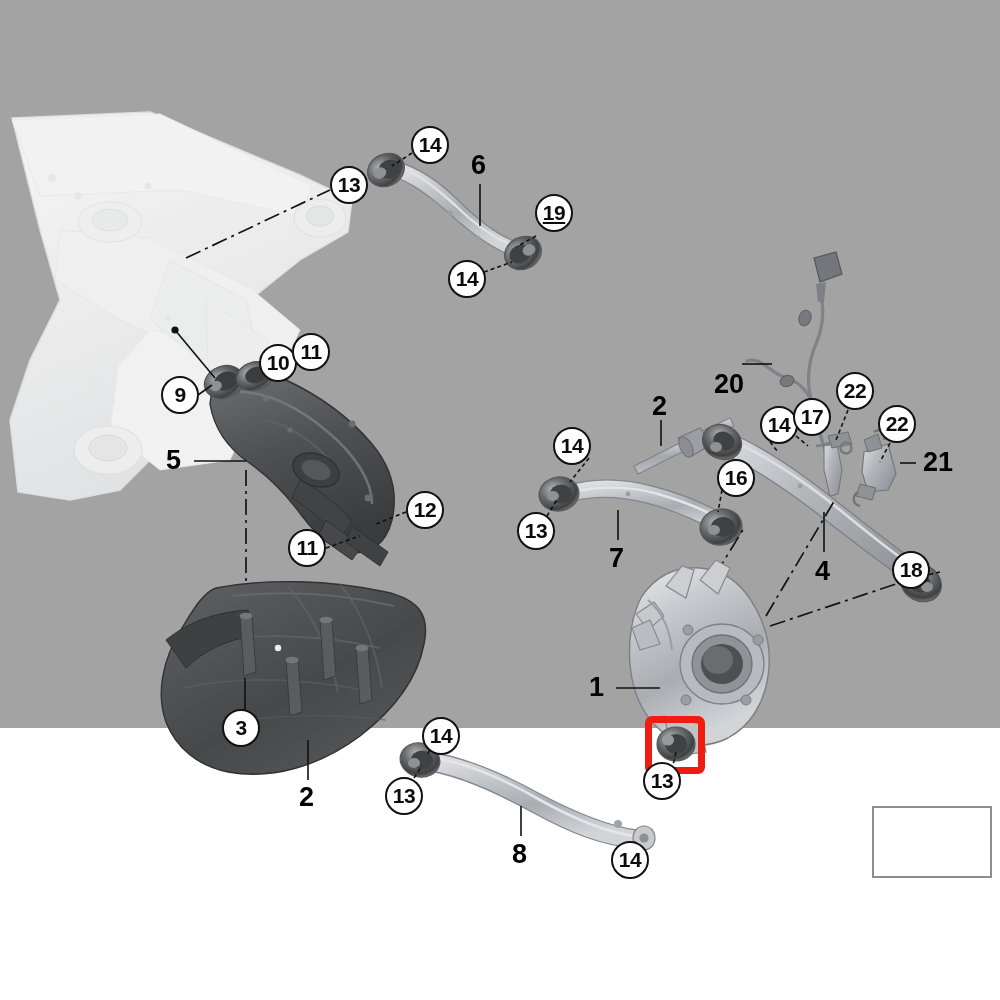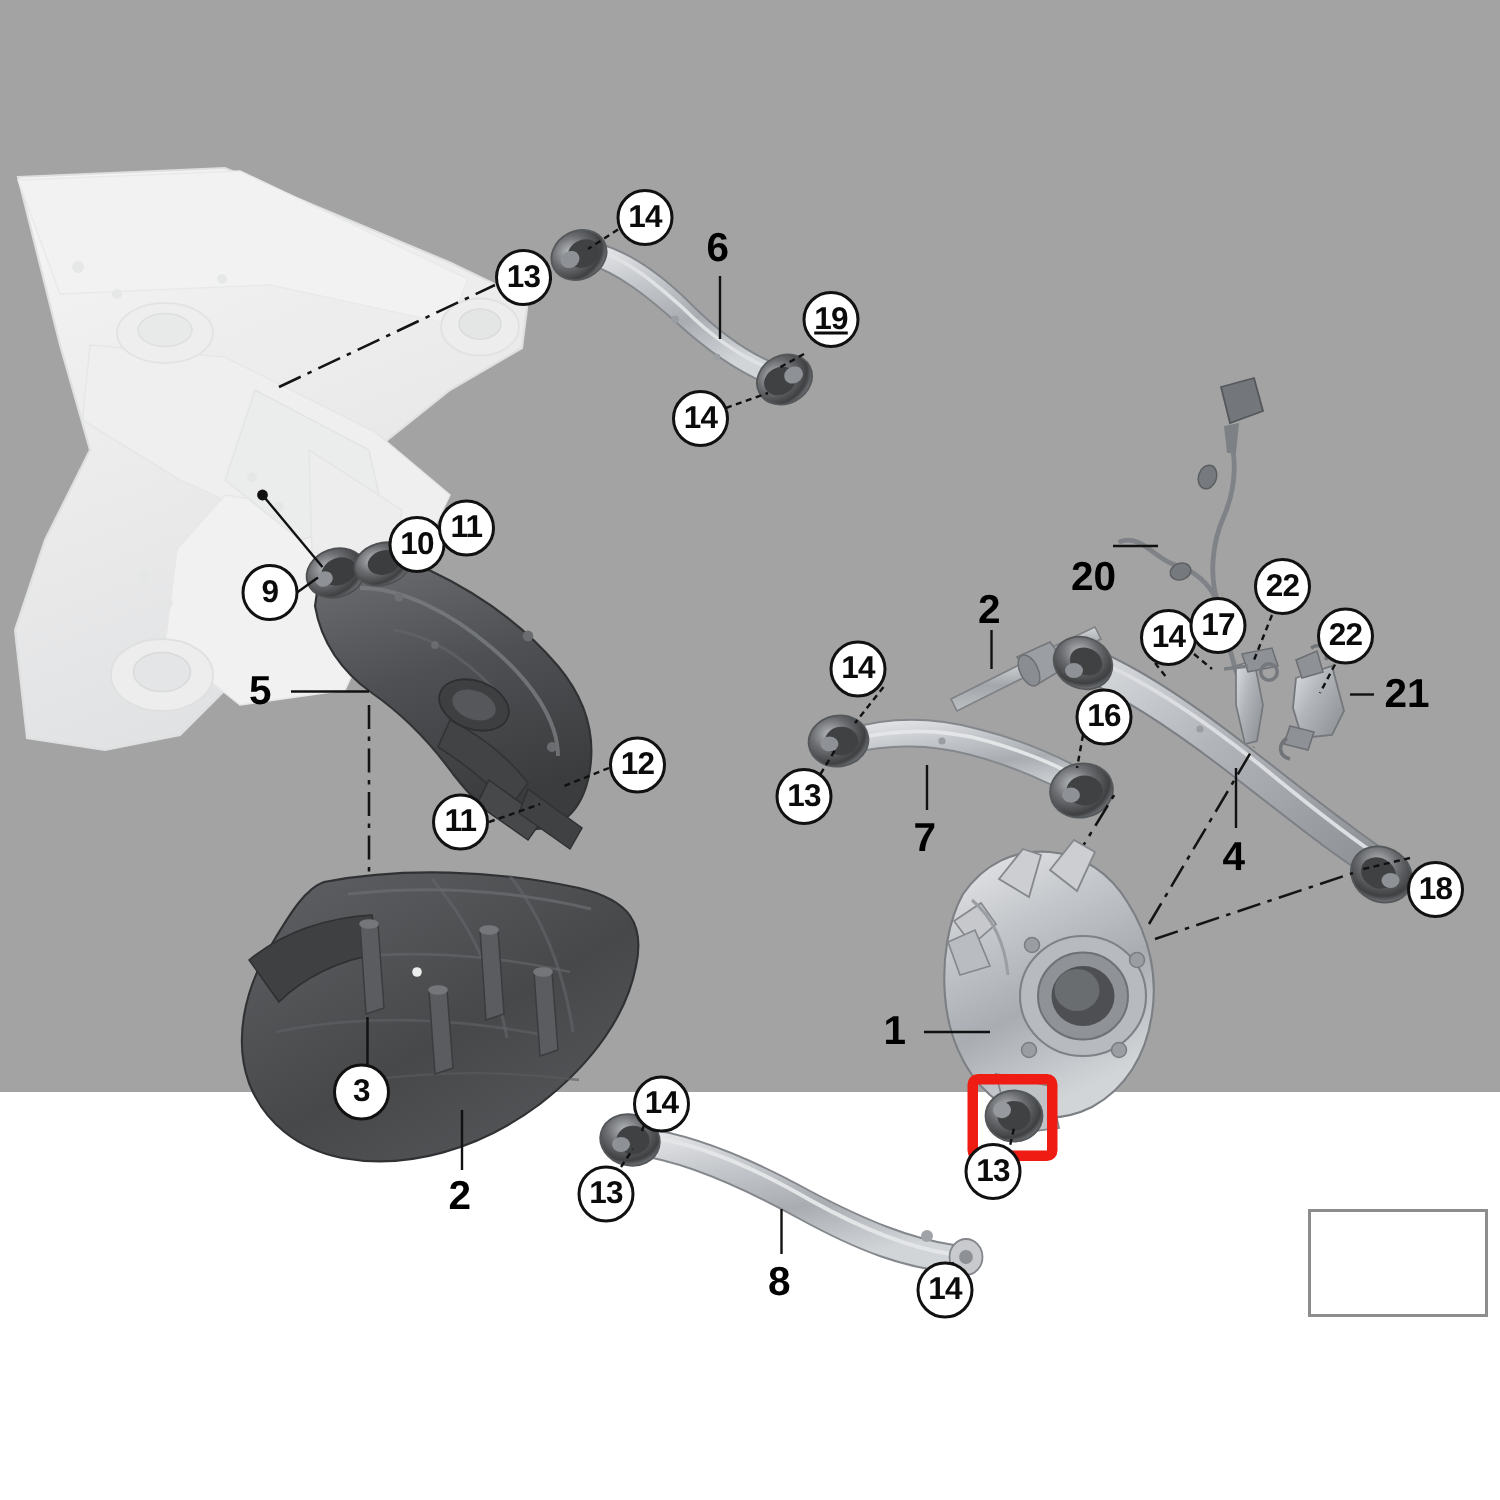--- a/index.html
+++ b/index.html
@@ -346,21 +346,21 @@
       <div class="callout" style="left: 406px; top: 491px;">12</div>
       <div class="callout" style="left: 288px; top: 529px;">11</div>
       <div class="callout" style="left: 222px; top: 709px;">3</div>
       <div class="callout" style="left: 553px; top: 427px;">14</div>
       <div class="callout" style="left: 517px; top: 512px;">13</div>
       <div class="callout" style="left: 717px; top: 459px;">16</div>
       <div class="callout" style="left: 760px; top: 406px;">14</div>
       <div class="callout" style="left: 793px; top: 398px;">17</div>
       <div class="callout" style="left: 836px; top: 372px;">22</div>
       <div class="callout" style="left: 878px; top: 405px;">22</div>
-      <div class="callout" style="left: 938px; top: 551px; margin-top: 23px;">18</div>
+      <div class="callout" style="left: 892px; top: 551px;">18</div>
       <div class="callout" style="left: 422px; top: 717px;">14</div>
       <div class="callout" style="left: 385px; top: 777px;">13</div>
       <div class="callout" style="left: 643px; top: 762px;">13</div>
       <div class="callout" style="left: 611px; top: 841px;">14</div>
     </div>
 
   <div id="label-layer">
       <div class="plainlabel" style="left: 471px; top: 152px;">6</div>
       <div class="plainlabel" style="left: 166px; top: 447px;">5</div>
       <div class="plainlabel" style="left: 652px; top: 393px;">2</div>

